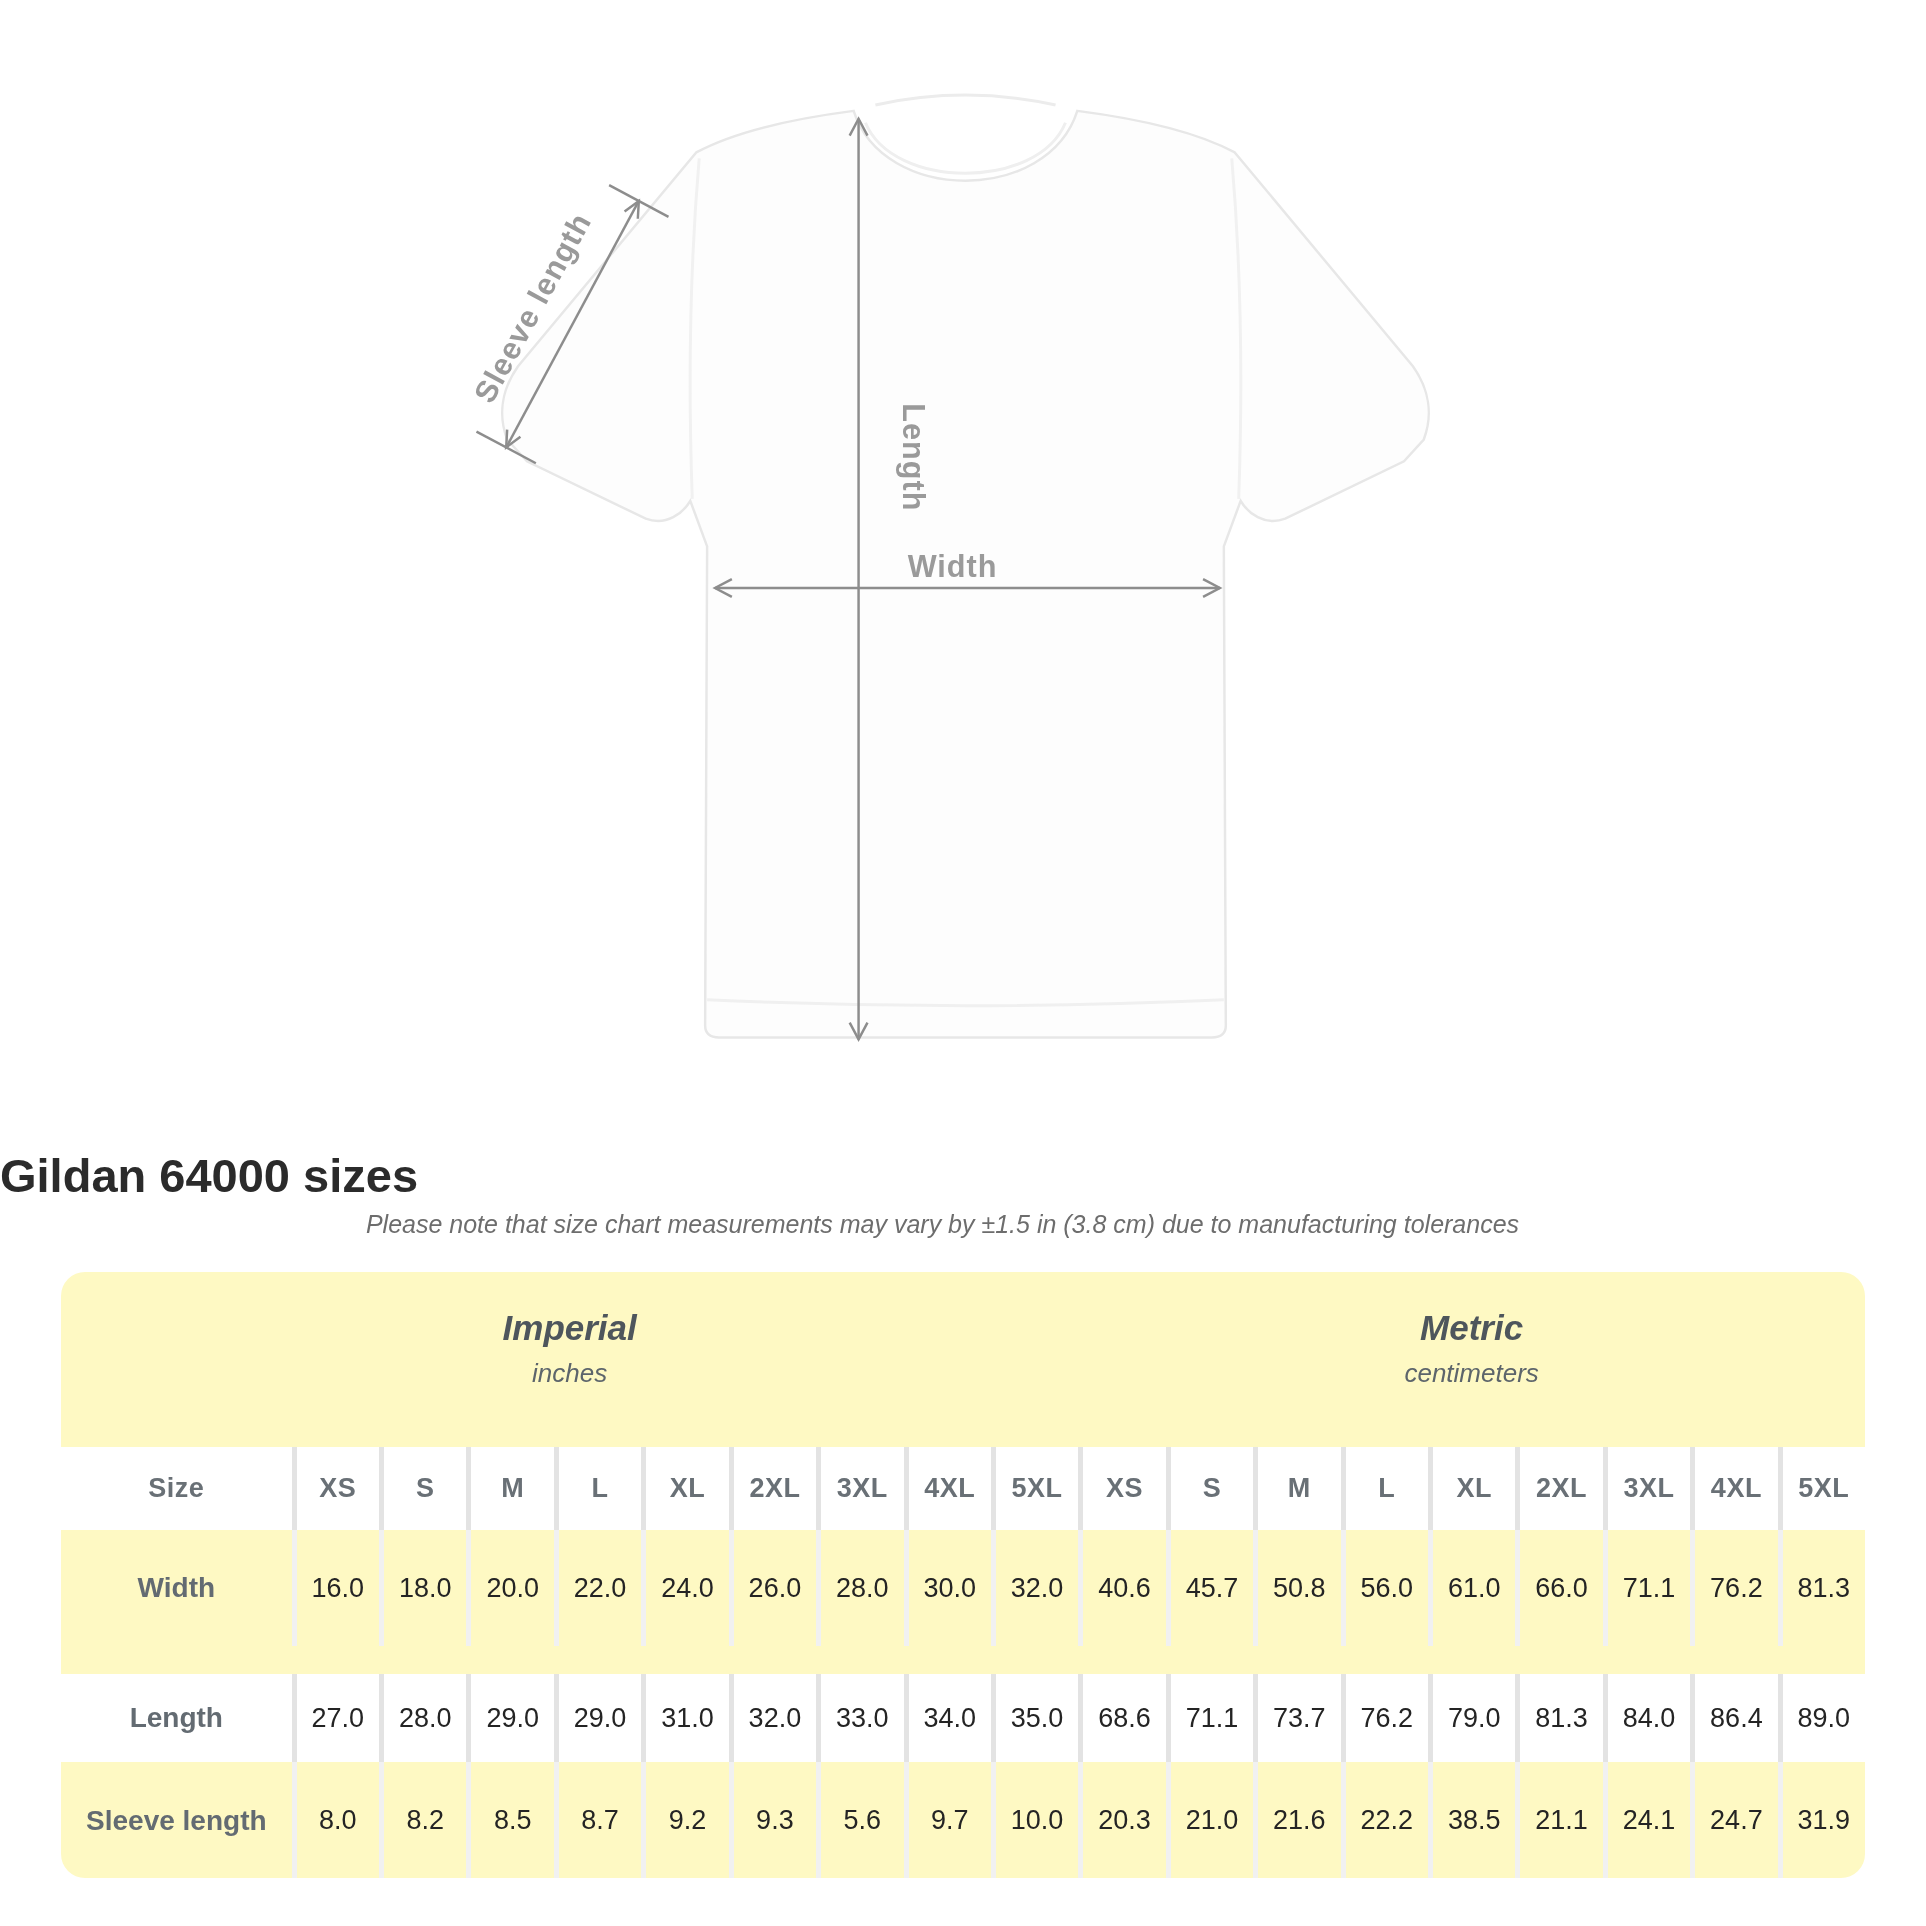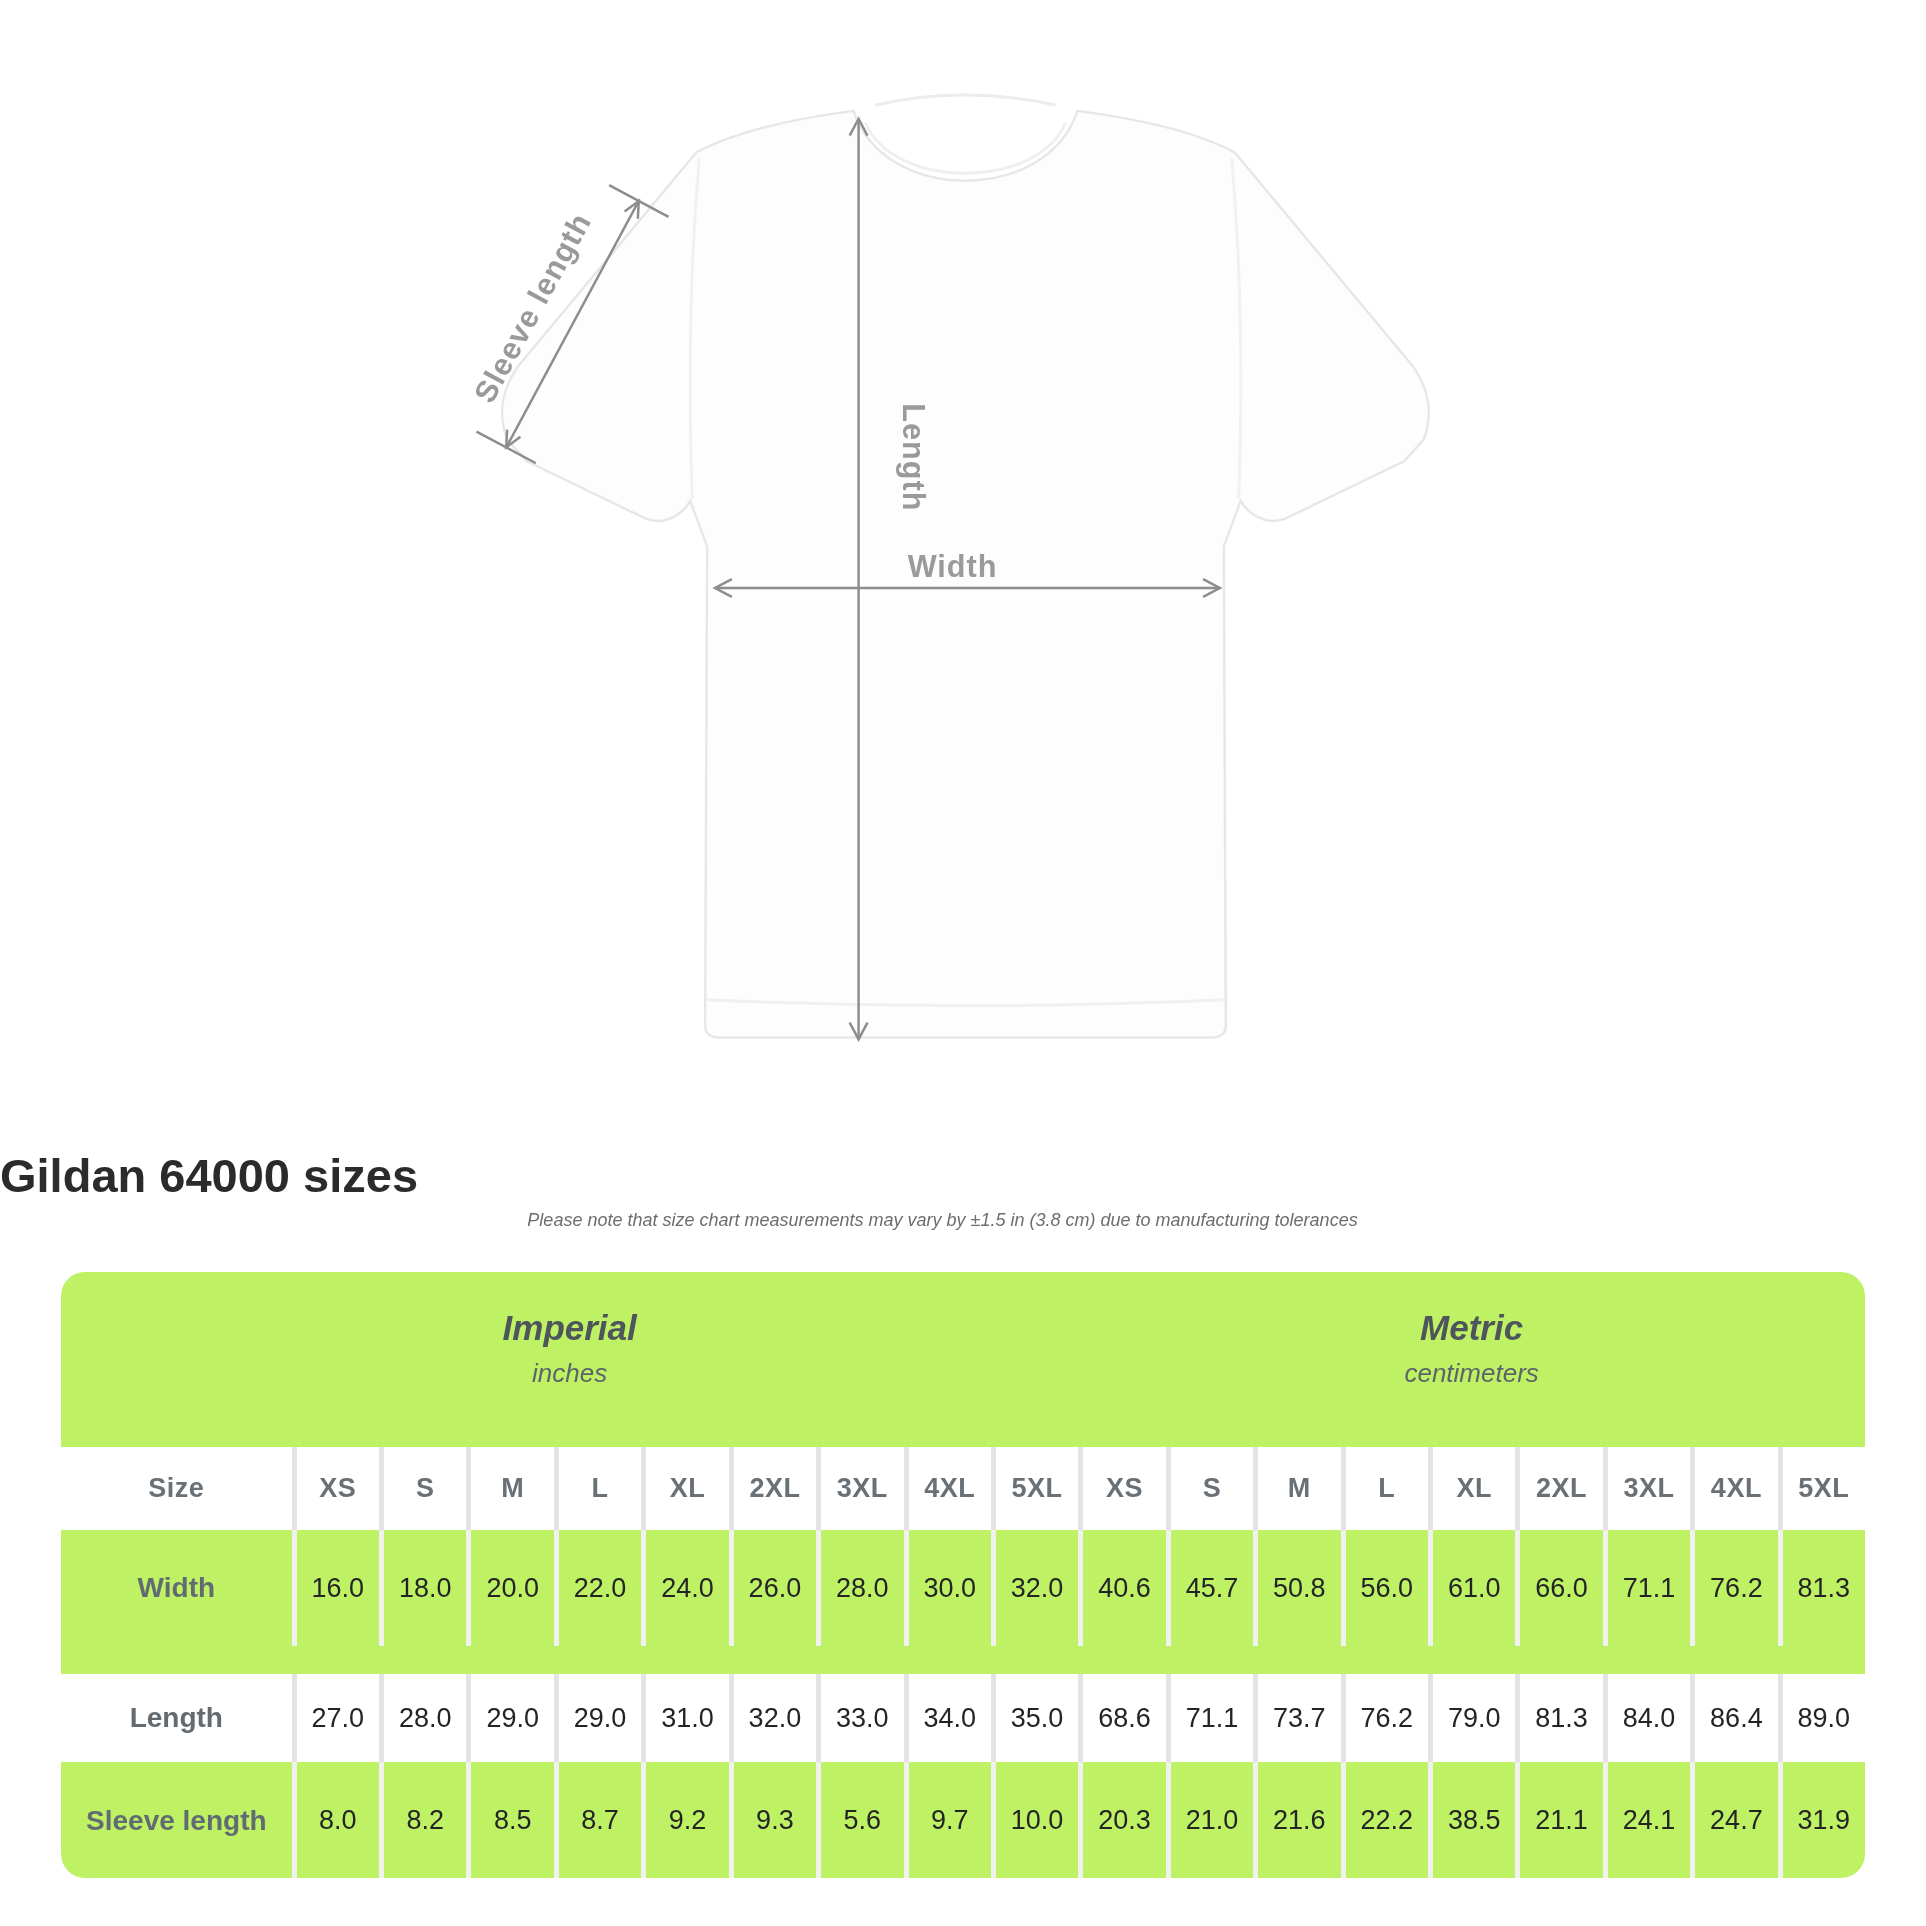--- a/index.html
+++ b/index.html
@@ -18,27 +18,27 @@
     font-weight: bold; font-size: 31px; fill: #9a9a9a; letter-spacing: 1px;
   }
 
   
   .page-title {
     position: absolute; left: 0; top: 1148px; width: 1927px;
     text-align: left; font-size: 47px; font-weight: bold; color: #2b2b2b;
   }
   .page-subtitle {
     position: absolute; left: 0; top: 1210px; width: 1885px;
-    text-align: center; font-size: 18px; font-style: italic; color: #6d6d6d;
+    text-align: center; font-size: 25px; font-style: italic; color: #6d6d6d;
   }
 
   
   .size-card {
     position: absolute; left: 61px; top: 1272px; width: 1804px; height: 606px;
-    background: #bef264; border-radius: 24px; overflow: hidden;
+    background: #fef9c3; border-radius: 24px; overflow: hidden;
     display: grid;
     grid-template-columns: 233fr repeat(18, 88.3fr);
     grid-template-rows: 147px 111px 116px 116px 117px;
   }
   .group-header {
     display: flex; flex-direction: column; align-items: center; justify-content: center;
     gap: 10px; padding-top: 6px;
   }
   .group-header.imperial { grid-column: 1 / 11; grid-row: 1; }
   .group-header.metric   { grid-column: 11 / 20; grid-row: 1; }

